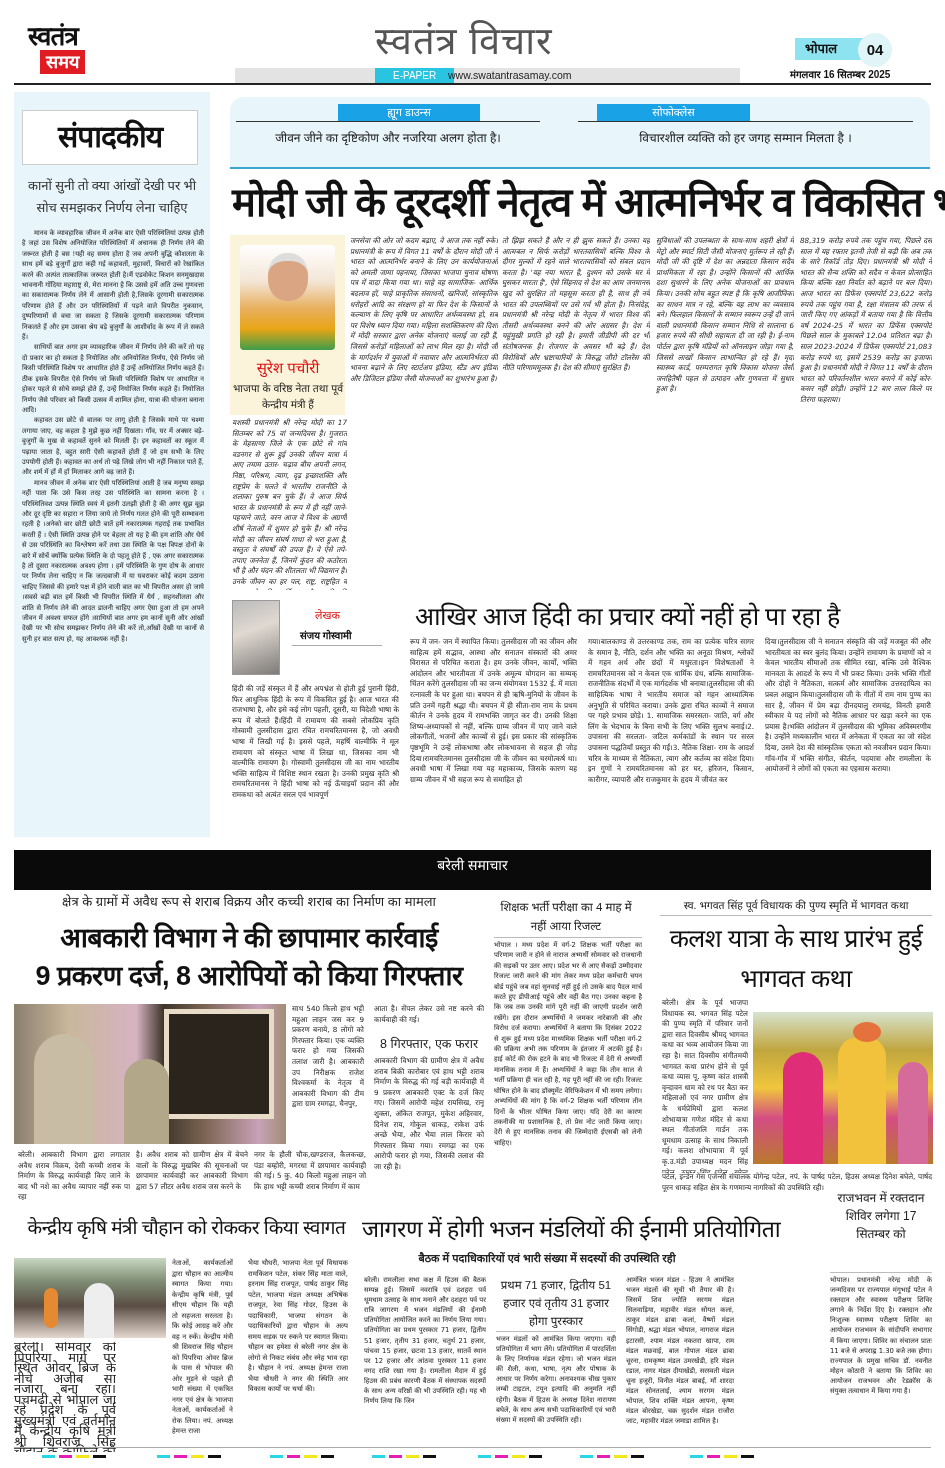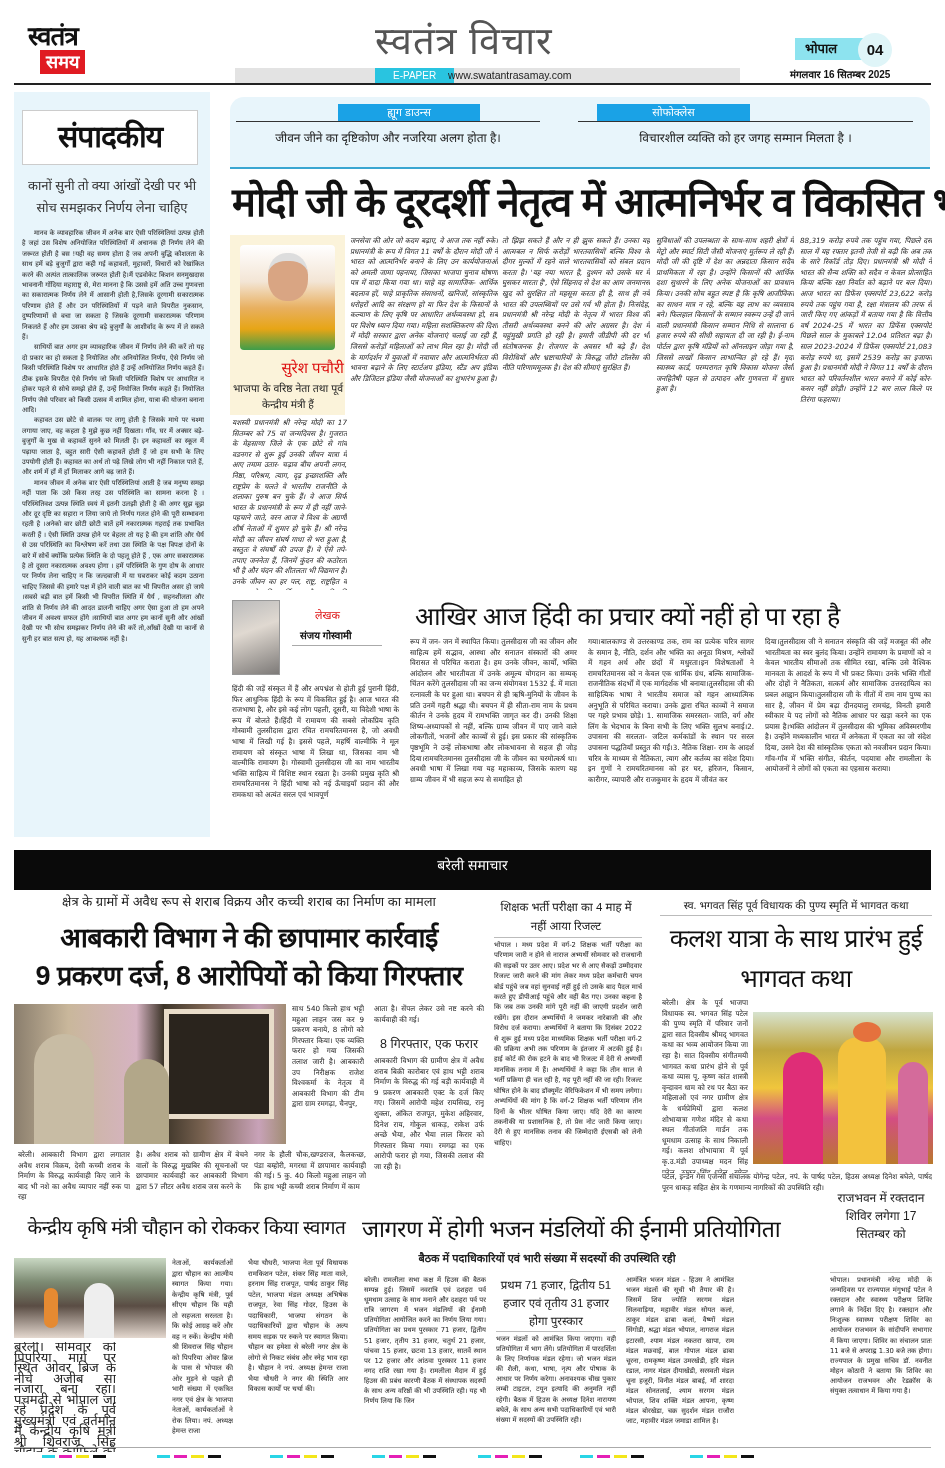--- a/index.html
+++ b/index.html
@@ -29,21 +29,21 @@
 
 #quote-bg{left:230px;top:97px;width:700px;height:72px;background:#e8f5fb;border-radius:14px 14px 0 0;border-bottom:2px solid #3aa6d1}
 .qlab{top:104px;height:17px;background:#1aa2e6;color:#fff;font-size:11px;line-height:17px;text-align:center;font-family:"Liberation Sans",sans-serif}
 .qrule{top:121px;height:1px;background:#333}
 .qtxt{top:130px;font-size:12px;line-height:16px;text-align:center;color:#222;font-family:"Liberation Sans",sans-serif}
 
 #lead-head{left:232px;top:172px;width:700px;font-size:40px;font-weight:bold;line-height:60px;letter-spacing:-1px;font-family:"Liberation Sans",sans-serif;white-space:nowrap}
 #auth-box{left:230px;top:235px;width:115px;height:180px;background:#fbf3da}
 #auth-photo{left:240px;top:245px;width:95px;height:105px;background:linear-gradient(180deg,#fff 0%,#f3e5d5 35%,#e8b060 60%,#e7a516 80%,#3e9d4a 100%);border-radius:4px}
 #auth-photo .face{position:absolute;left:28px;top:8px;width:40px;height:48px;border-radius:45%;background:#d9a583;border-top:8px solid #ddd}
-#auth-name{left:232px;top:358px;width:112px;text-align:right;color:#d11;font-size:15px;line-height:20px;font-family:"Liberation Sans",sans-serif}
+#auth-name{left:232px;top:358px;width:112px;text-align:center;color:#d11;font-size:15px;line-height:20px;font-family:"Liberation Sans",sans-serif}
 #auth-desc{left:232px;top:380px;width:112px;text-align:center;font-size:10.5px;line-height:16px;color:#222;font-family:"Liberation Sans",sans-serif}
 
 #sg-photo{left:232px;top:600px;width:48px;height:75px;background:linear-gradient(160deg,#bbb,#e0d9d1 40%,#7d7a78);border:1px solid #999}
 #sg-label{left:315px;top:607px;color:#d11;font-size:11px;font-family:"Liberation Sans",sans-serif}
 #sg-name{left:300px;top:628px;font-size:10px;font-weight:bold;font-family:"Liberation Sans",sans-serif}
 #sg-rule{left:292px;top:645px;width:90px;height:1px;background:#aaa}
 #hindi-head{left:415px;top:596px;width:520px;font-size:25px;line-height:40px;letter-spacing:-0.5px;font-family:"Liberation Sans",sans-serif;white-space:nowrap}
 
 #banner{left:14px;top:850px;width:917px;height:40px;background:#0a0a0a;color:#fff;font-size:14px;line-height:30px;text-align:center;font-family:Liberation Sans, sans-serif}
 .kick{font-size:13px;line-height:18px;color:#222;font-family:"Liberation Sans",sans-serif;text-align:center}

